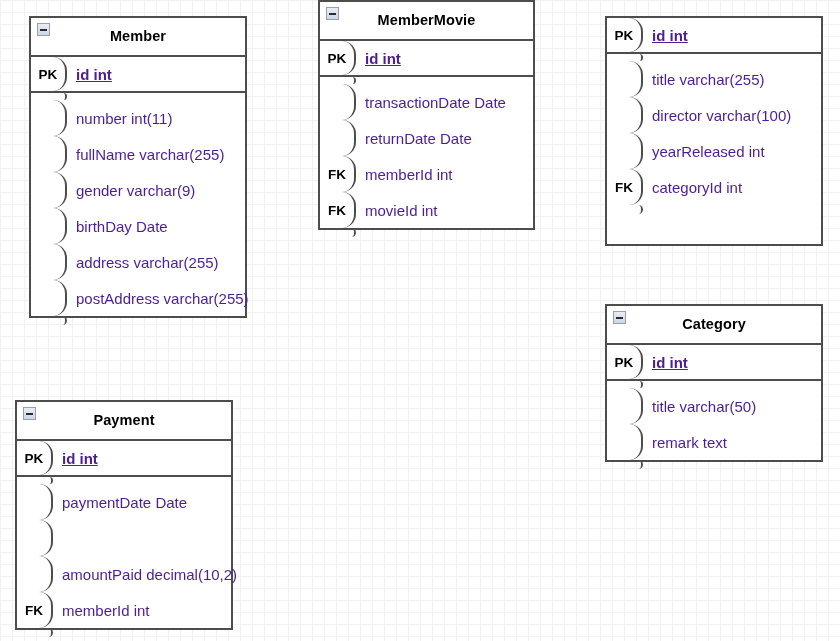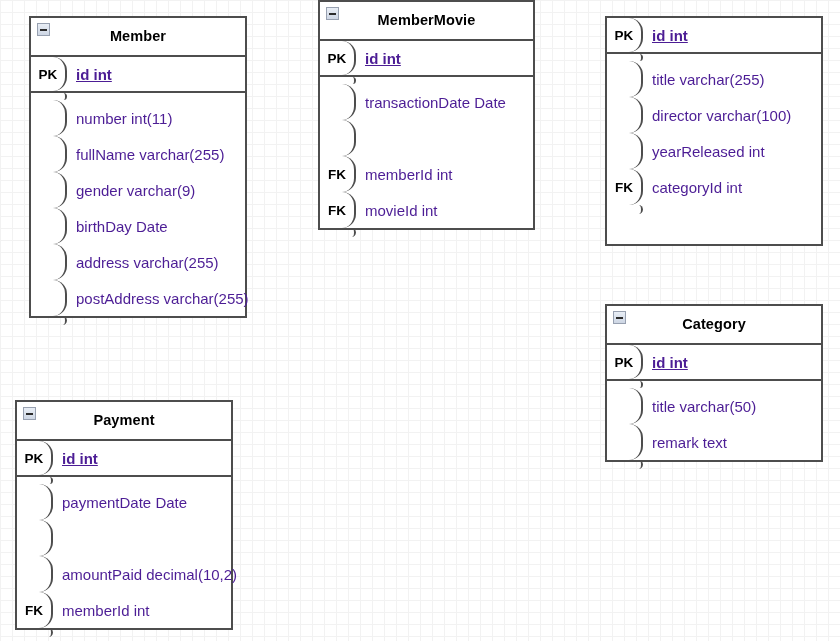--- a/index.html
+++ b/index.html
@@ -205,20 +205,21 @@
       <div class="row spacer-top">
         <div class="key-cell"></div>
         <div class="name-cell"></div>
       </div>
       <div class="row row-attr">
         <div class="key-cell"></div>
         <div class="name-cell">transactionDate Date</div>
       </div>
       <div class="row row-attr">
         <div class="key-cell"></div>
+        <div class="name-cell">returnDate Date</div>
       </div>
       <div class="row row-attr">
         <div class="key-cell">FK</div>
         <div class="name-cell">memberId int</div>
       </div>
       <div class="row row-attr">
         <div class="key-cell">FK</div>
         <div class="name-cell">movieId int</div>
       </div>
       <div class="row spacer-bottom">

